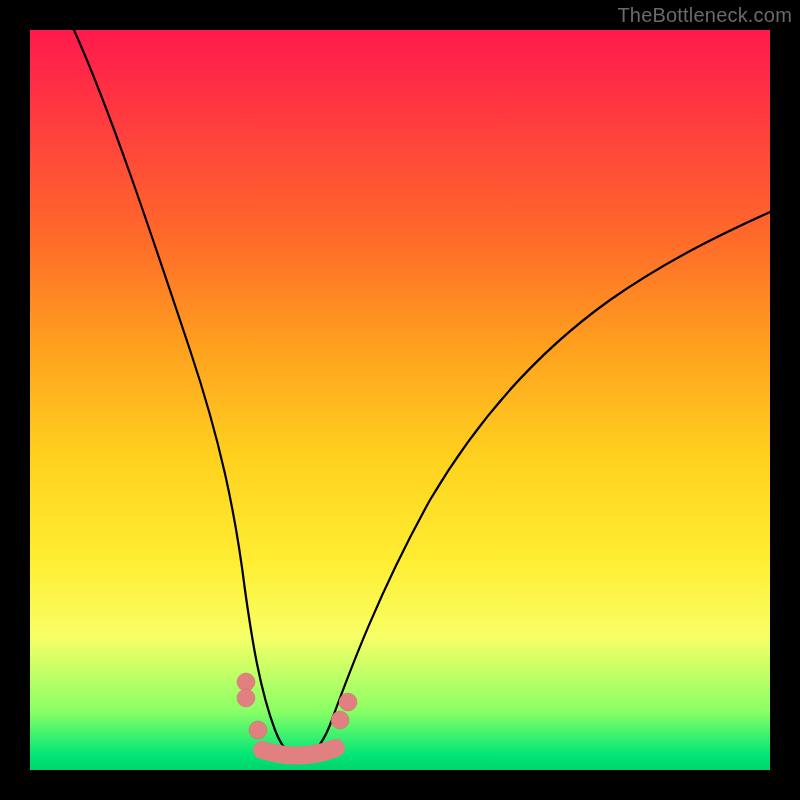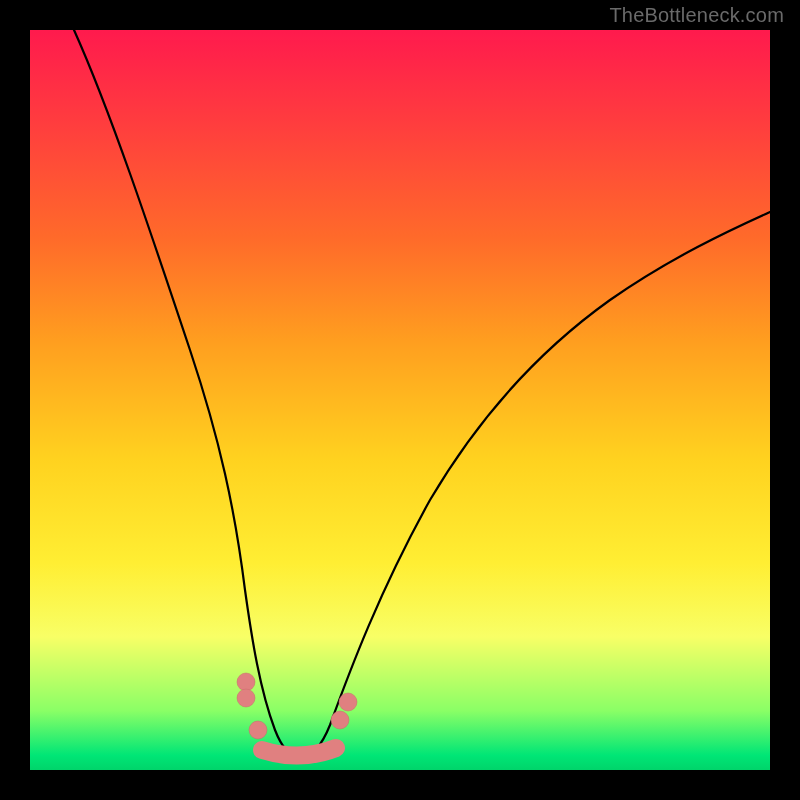--- a/index.html
+++ b/index.html
@@ -30,21 +30,21 @@
       #ffd21f 58%,
       #ffee33 72%,
       #f8ff66 82%,
       #8aff66 92%,
       #00e676 98%,
       #00d46a 100%);
   }
   .watermark {
     position: absolute;
     top: 4px;
-    right: 16px;
+    right: 8px;
     color: #6a6a6a;
     font-size: 20px;
     letter-spacing: 0.2px;
     user-select: none;
     margin-left: 16px;
   }
   svg.curves {
     position: absolute;
     left: 0;
     top: 0;

